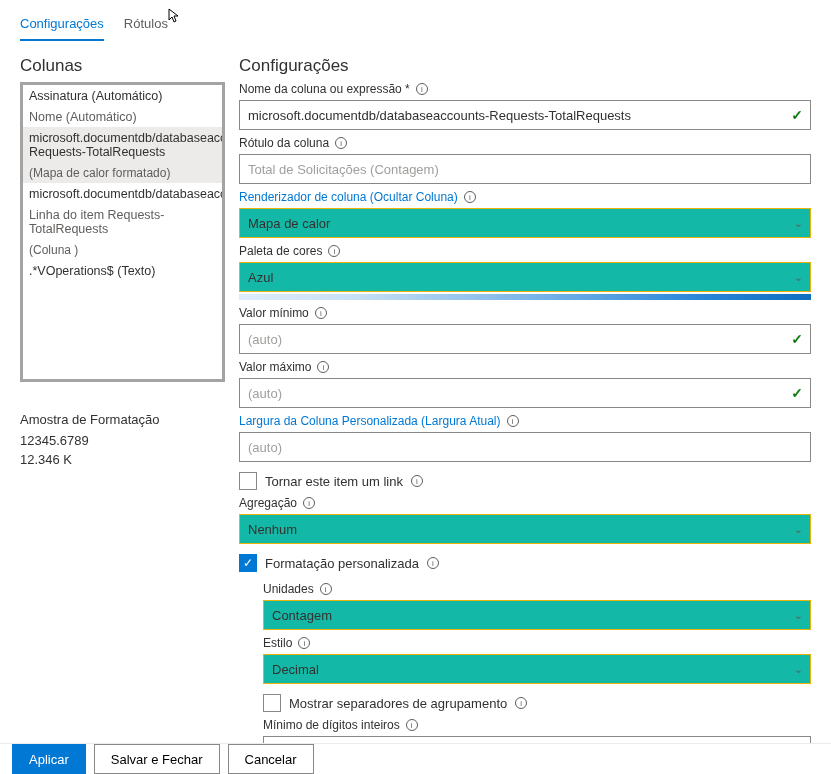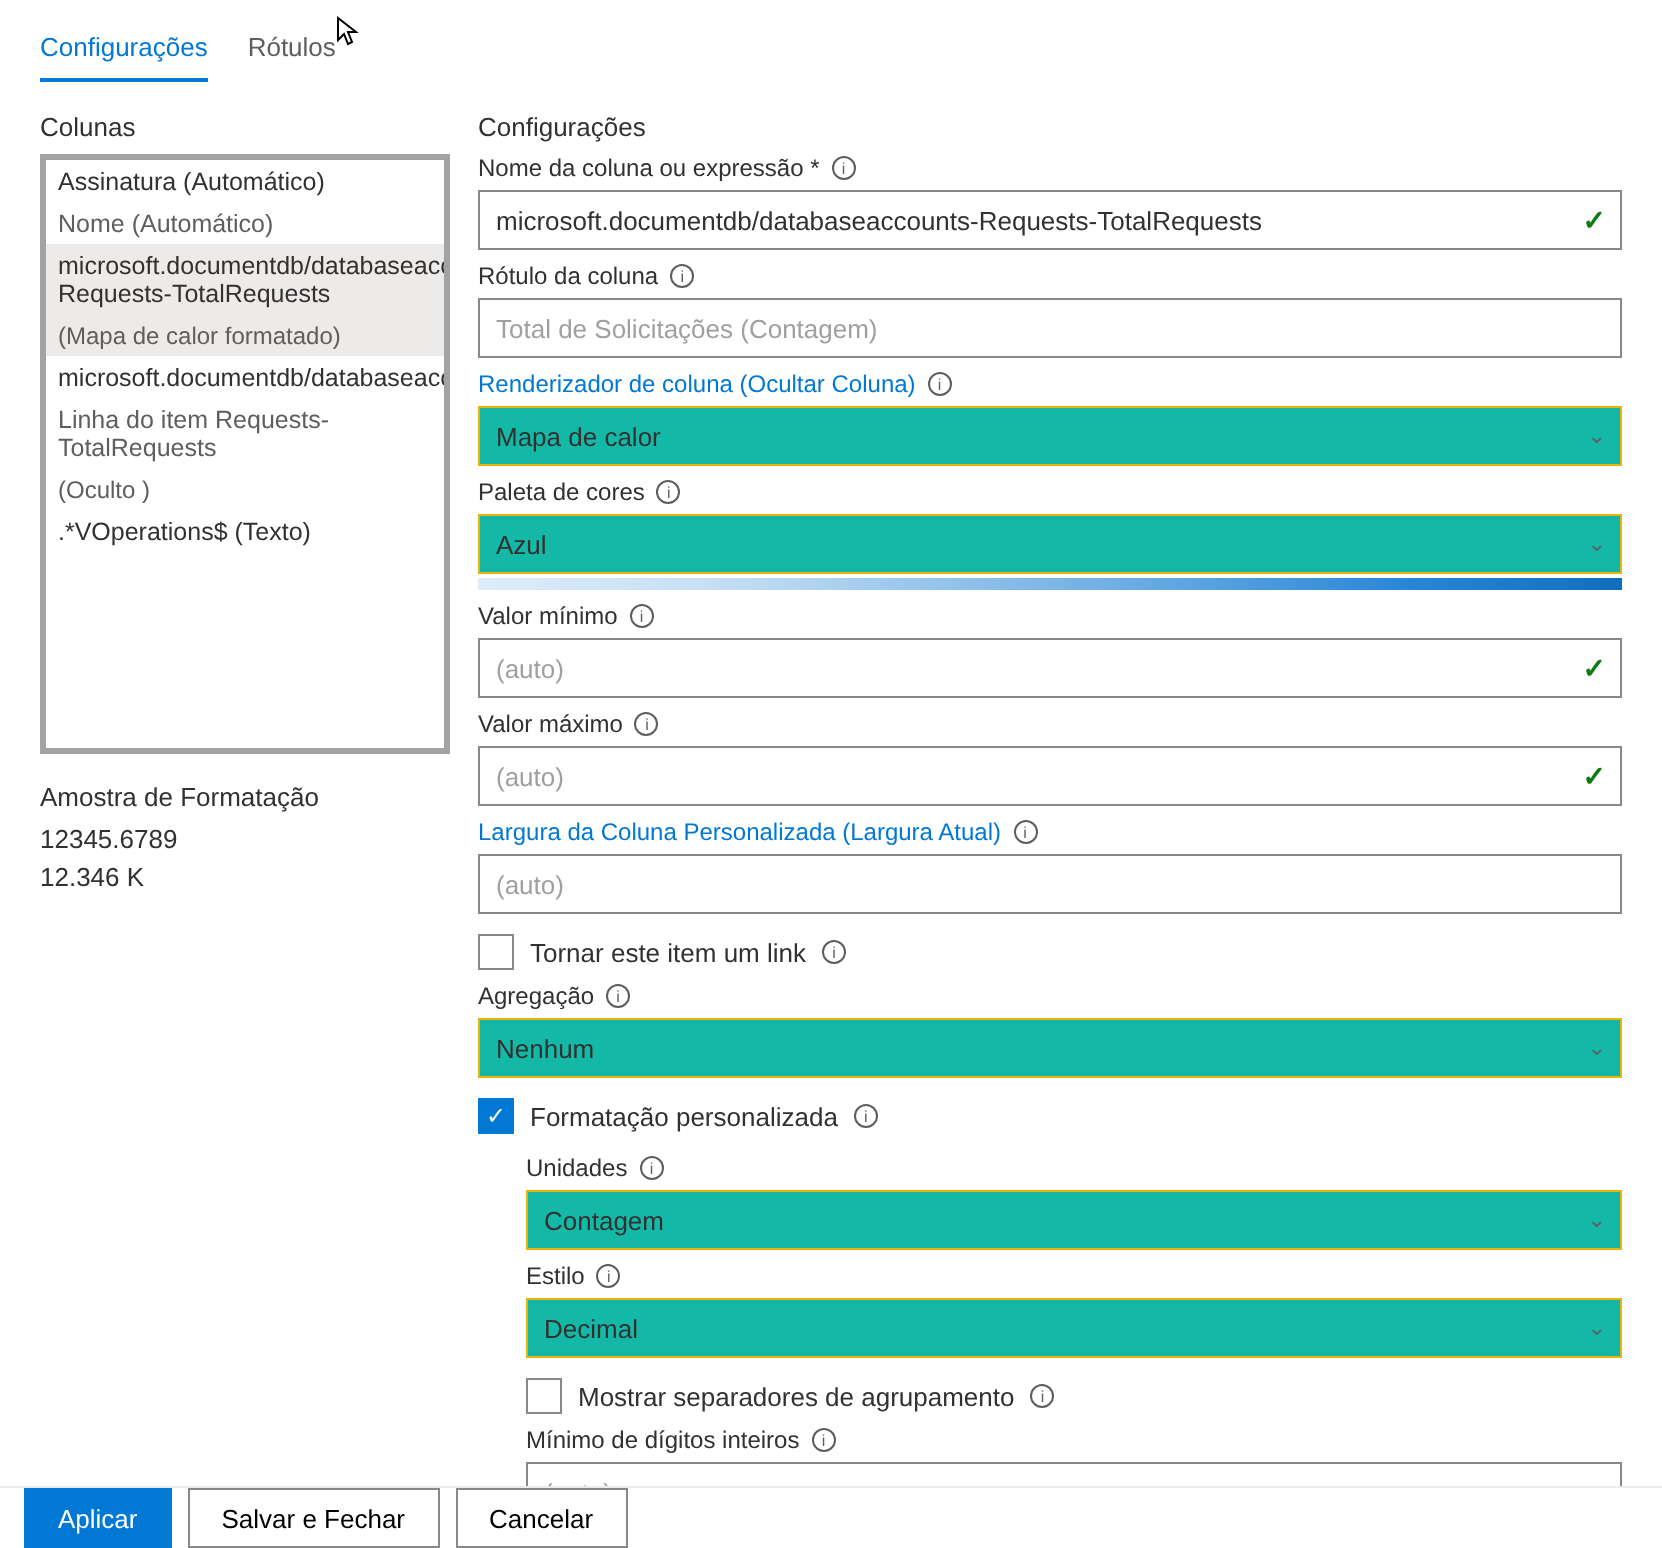--- a/index.html
+++ b/index.html
@@ -5,27 +5,27 @@
   * { box-sizing: border-box; font-family: "Segoe UI", sans-serif; }
   body { margin: 0; padding: 0; font-size: 13px; color: #323130; width: 831px; }
   .wrap { padding: 12px 20px 70px 20px; position: relative; }
   .cursor { position: absolute; left: 168px; top: 8px; pointer-events:none; }
   .tabs { display: flex; gap: 20px; border-bottom: 1px solid transparent; margin-bottom: 14px; }
   .tab { padding: 4px 0 8px 0; cursor: pointer; color: #605e5c; border-bottom: 2px solid transparent; }
   .tab.active { color: #0078d4; border-bottom-color: #0078d4; }
   .cols { display: flex; gap: 14px; align-items: flex-start; }
   .left { width: 205px; flex: 0 0 205px; }
   .right { flex: 1; }
-  .section-h { font-size: 13px; color: #323130; margin-bottom: 6px; }
+  .section-h { font-size: 17px; color: #323130; margin-bottom: 6px; }
   .list { border: 3px solid #a3a3a3; height: 300px; overflow: hidden; }
   .list-item { padding: 4px 6px 3px 6px; font-size: 12.5px; color: #323130; cursor: pointer; }
   .list-item.dim { color: #605e5c; }
   .list-item.sel { background: #edebe9; }
   .list-item.indent { padding-left: 6px; color: #605e5c; font-size: 12px; }
-  .sample { margin-top: 14px; }
+  .sample { margin-top: 30px; }
   .sample-h { color: #323130; font-size: 13px; margin-bottom: 6px; }
   .sample-v { margin-bottom: 4px; font-size: 13px; }
   .label { display: flex; align-items: center; gap: 6px; font-size: 12px; color: #323130; margin-bottom: 4px; margin-top: 6px; }
   .label.link { color: #0078d4; }
   .info { width: 12px; height: 12px; border: 1px solid #605e5c; border-radius: 50%; display: inline-flex; align-items: center; justify-content: center; font-size: 8px; color: #605e5c; }
   .field { position: relative; }
   .input { width: 100%; height: 30px; border: 1px solid #8a8886; padding: 0 28px 0 8px; font-size: 13px; color: #323130; background: #fff; }
   .input::placeholder { color: #a19f9d; }
   .select { width: 100%; height: 30px; border: 1px solid #eab308; padding: 0 28px 0 8px; font-size: 13px; color: #323130; background: #14b8a6; display: flex; align-items: center; cursor: pointer; }
   .chevron { position: absolute; right: 8px; top: 50%; transform: translateY(-50%); color: #605e5c; font-size: 11px; pointer-events: none; }
@@ -56,21 +56,21 @@
   <div class="cols">
     <div class="left">
       <div class="section-h">Colunas</div>
       <div class="list">
         <div class="list-item">Assinatura (Automático)</div>
         <div class="list-item dim">Nome (Automático)</div>
         <div class="list-item sel">microsoft.documentdb/databaseaccounts-Requests-TotalRequests</div>
         <div class="list-item sel indent">(Mapa de calor formatado)</div>
         <div class="list-item">microsoft.documentdb/databaseaccounts</div>
         <div class="list-item dim">Linha do item Requests-TotalRequests</div>
-        <div class="list-item indent">(Oculto )</div>
+        <div class="list-item indent">(Coluna )</div>
         <div class="list-item">.*VOperations$ (Texto)</div>
       </div>
       <div class="sample">
         <div class="sample-h">Amostra de Formatação</div>
         <div class="sample-v">12345.6789</div>
         <div class="sample-v">12.346 K</div>
       </div>
     </div>
 
     <div class="right">

